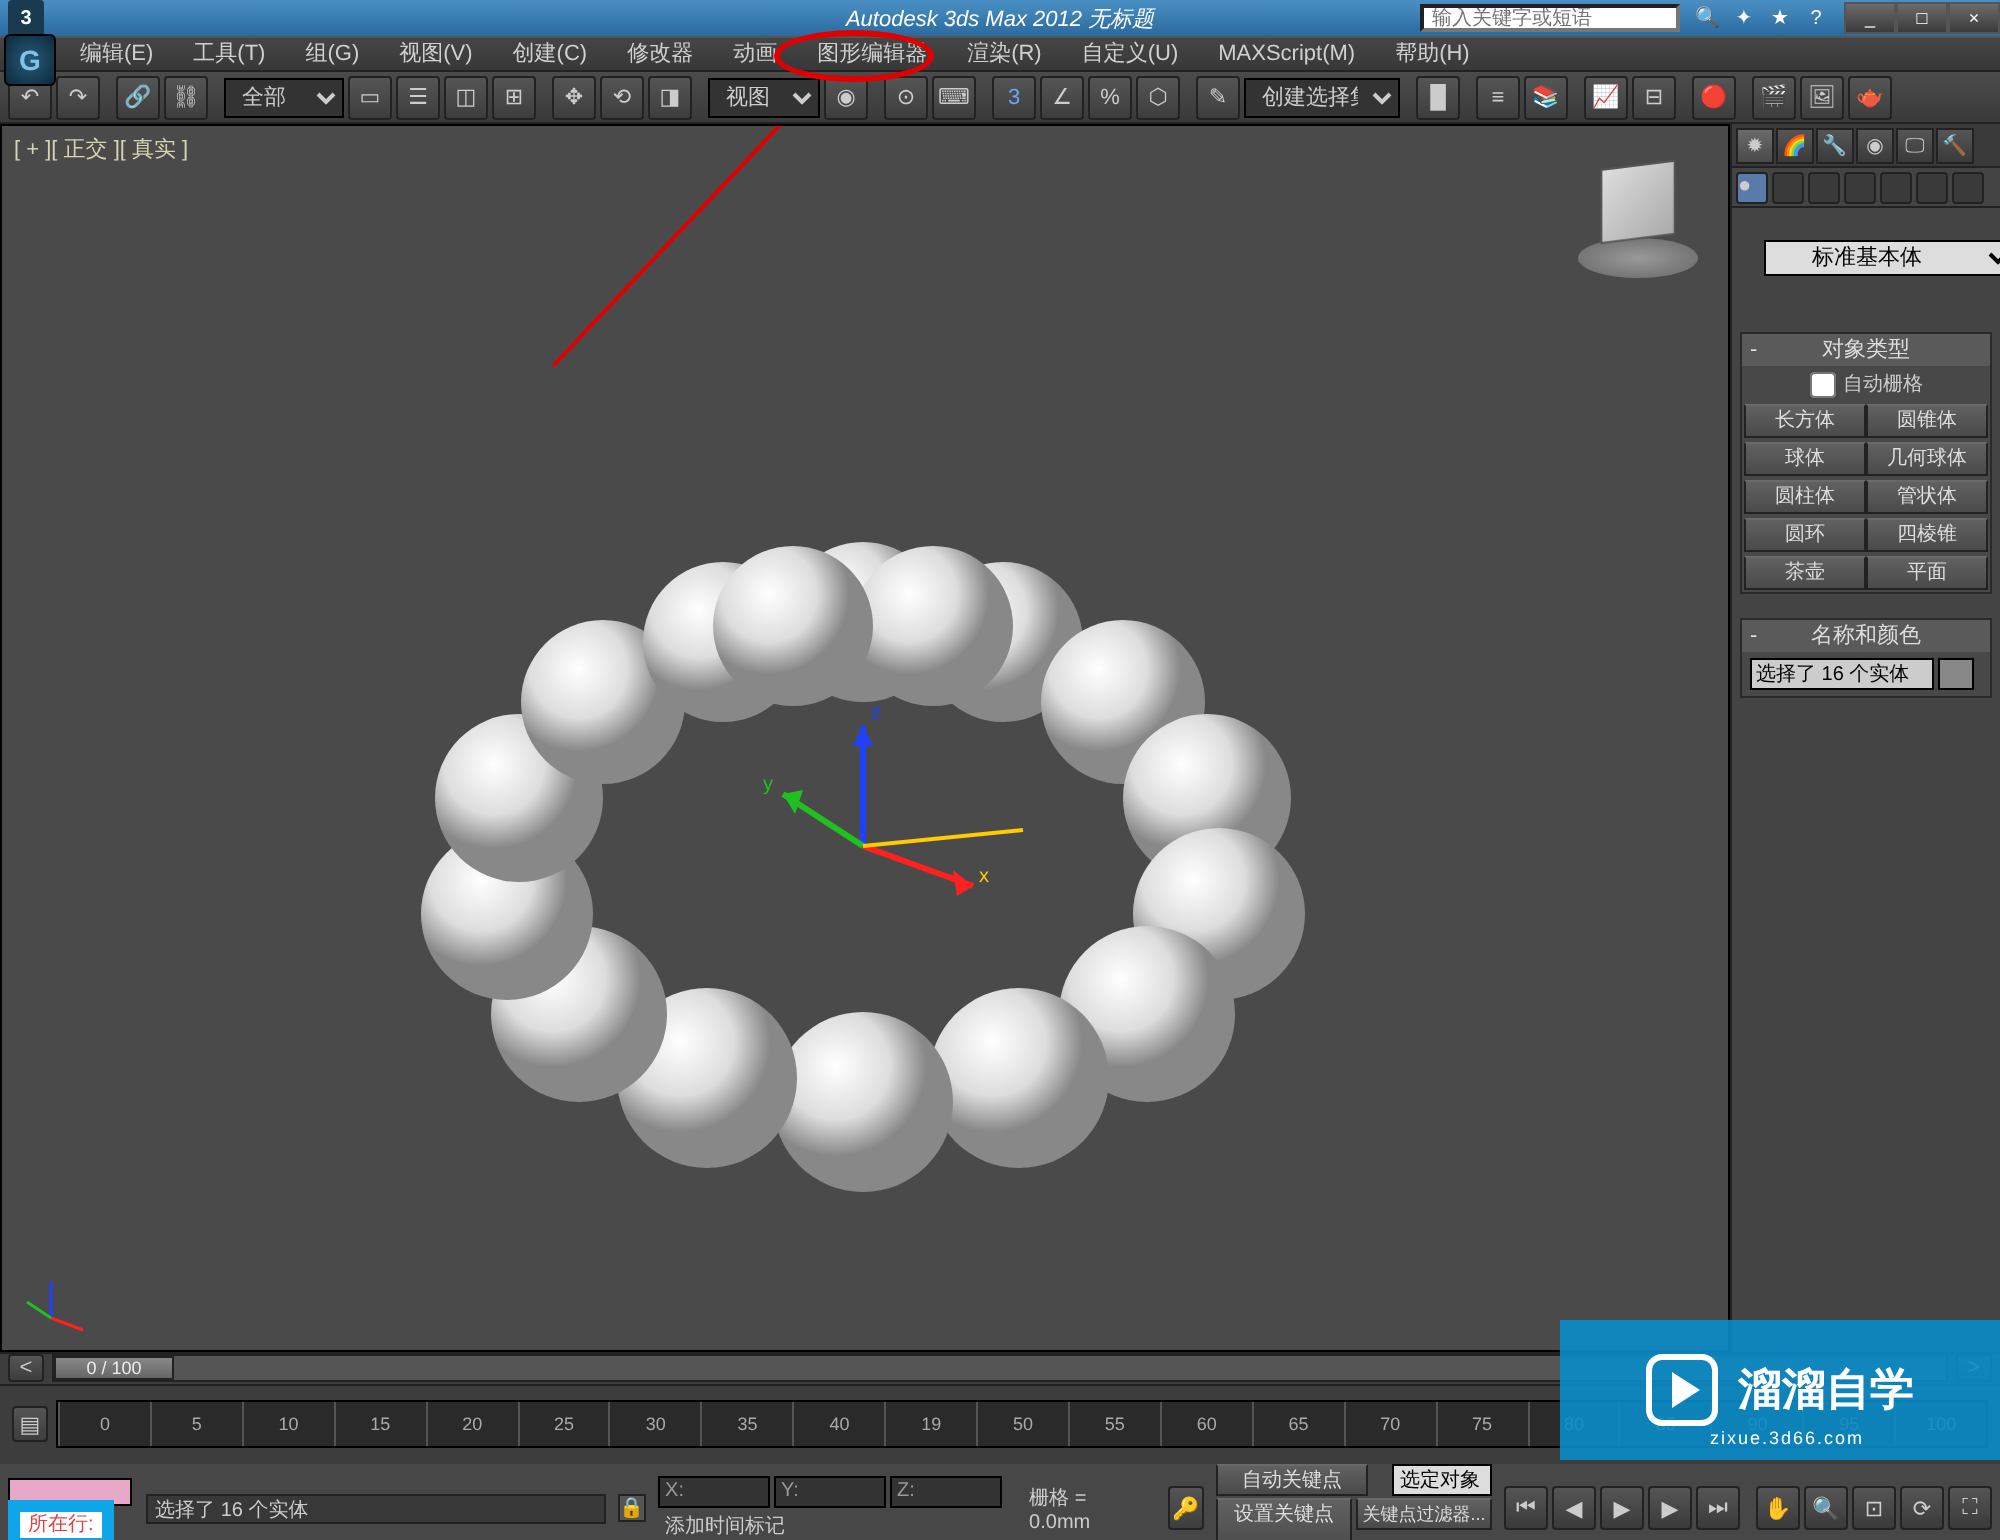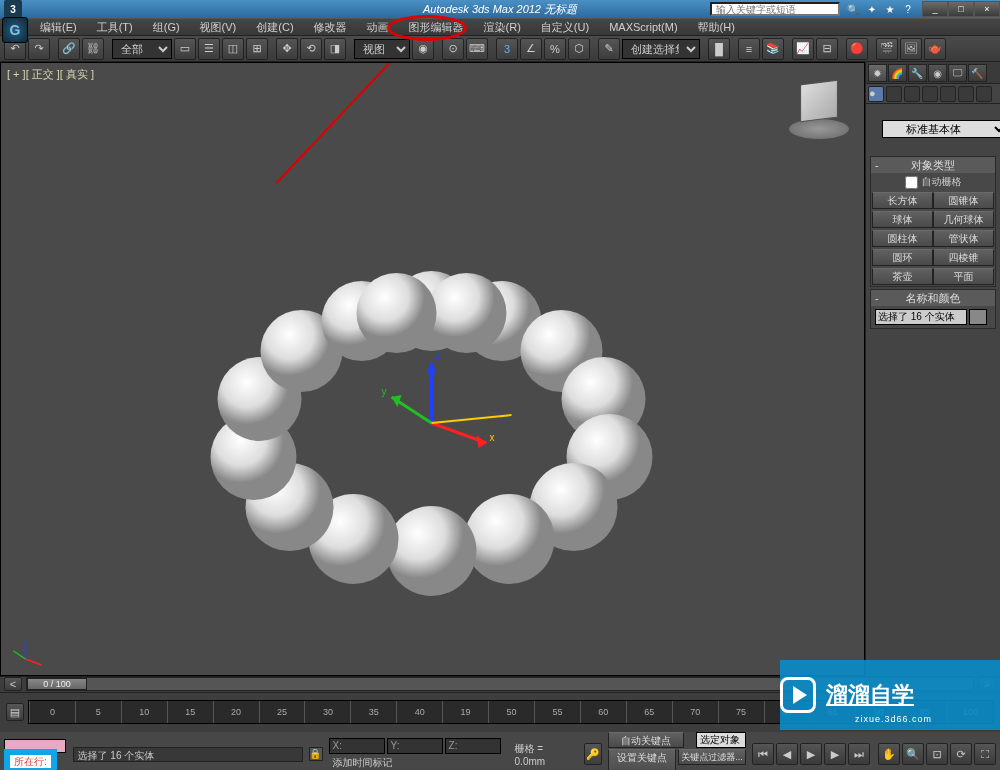--- a/index.html
+++ b/index.html
@@ -34,21 +34,21 @@
 .viewport { position:absolute; inset:0; background:#4a4a4a;}
 
 
 .right-panel { width:135px; background:#444; border-left:1px solid #222; font-size:11px; color:#ccc;}
 .rp-tabs { height:22px; display:flex; background:#3a3a3a; border-bottom:1px solid #222; gap:1px; padding:2px;}
 .rp-tab { width:19px;height:18px;background:linear-gradient(#555,#3a3a3a);border:1px solid #222;display:flex;align-items:center;justify-content:center;font-size:10px;}
 .rp-tab.active { background:linear-gradient(#6a6a6a,#4a4a4a);}
 .rp-sub { height:20px;display:flex;gap:2px;padding:2px;border-bottom:1px solid #222;}
 .rp-sub .s { width:16px;height:16px;background:#3a3a3a;border:1px solid #222;border-radius:2px;}
 .rp-select { width:calc(100% - 8px); margin:16px; height:18px; background:#ddd; border:1px solid #000; font-size:11px; padding:0 19px;color:#000;}
-.rollout { margin:2px 4px; border:1px solid #2a2a2a; background:#484848;}
+.rollout { margin:12px 4px; border:1px solid #2a2a2a; background:#484848;}
 .rollout-h { height:16px;background:#5a5a5a;text-align:center;font-size:11px;line-height:16px;position:relative;color:#ddd;}
 .rollout-h::before { content:"-"; position:absolute; left:4px;}
 .rol-row { display:flex; padding:1px;}
 .chk-row { display:flex;align-items:center;justify-content:center;padding:2px;font-size:10px;}
 .chk-row input { margin-right:4px;}
 .obj-btn { flex:1; height:17px; background:linear-gradient(#616161,#4a4a4a); border:1px solid #222; border-top-color:#6a6a6a; font-size:10px; color:#ddd; text-align:center; line-height:15px;}
 .name-input { width:calc(100% - 28px); margin:3px 2px; height:16px; background:#ccc; border:1px solid #000; font-size:10px; padding:0 2px; color:#000;}
 .color-sw { width:18px;height:16px; background:#888; border:1px solid #000; display:inline-block; vertical-align:top; margin-top:3px;}
 
 
@@ -66,21 +66,21 @@
 .status-msg div { background:#383838; border:1px solid #222; padding:1px 4px; height:15px; line-height:13px;}
 .lock { width:14px;height:14px;background:#555;border:1px solid #222;}
 .coord { display:flex; gap:2px;}
 .coord .c { width:56px;height:16px;background:#333;border:1px solid #000;padding:0 3px;color:#999;font-size:10px;line-height:14px;}
 .grid-info { padding:0 8px;}
 .status-right { margin-left:auto; display:flex; gap:2px; align-items:center;}
 .status-right .sb { width:22px;height:22px;background:linear-gradient(#555,#3a3a3a);border:1px solid #222;border-radius:2px;display:flex;align-items:center;justify-content:center;font-size:11px;}
 .sel-set { height:16px;background:#ddd;border:1px solid #000;font-size:10px;padding:0 3px;color:#000;width:50px;margin-left:10px;}
 
 
-.watermark { position:absolute; right:0; bottom:40px; width:220px; height:70px; background:rgba(10,140,200,0.9); display:flex; align-items:center; color:#fff; font-size:22px; gap:10px;text-decoration:underline;}
+.watermark { position:absolute; right:0; bottom:40px; width:220px; height:70px; background:rgba(10,140,200,0.9); display:flex; align-items:center; justify-content:center; color:#fff; font-size:22px; gap:10px;}
 .watermark .play { width:36px;height:36px;border:3px solid #fff;border-radius:8px;display:flex;align-items:center;justify-content:center;}
 .watermark .play::before { content:""; border-left:14px solid #fff; border-top:9px solid transparent; border-bottom:9px solid transparent; margin-left:4px;}
 .watermark .sub { font-size:9px; position:absolute; bottom:6px; right:68px; letter-spacing:1px;}
 
 
 .viewcube { position:absolute; top:10px; right:10px; width:70px; height:70px;}
 .cube-base { width:60px;height:20px;background:radial-gradient(ellipse,#999,#666);border-radius:50%;position:absolute;bottom:4px;left:5px;}
 .cube { width:40px;height:40px;position:absolute;top:8px;left:15px;transform:rotateX(20deg) rotateY(-20deg);background:linear-gradient(135deg,#ddd,#aaa);border:1px solid #555;}
 </style>
 </head>

